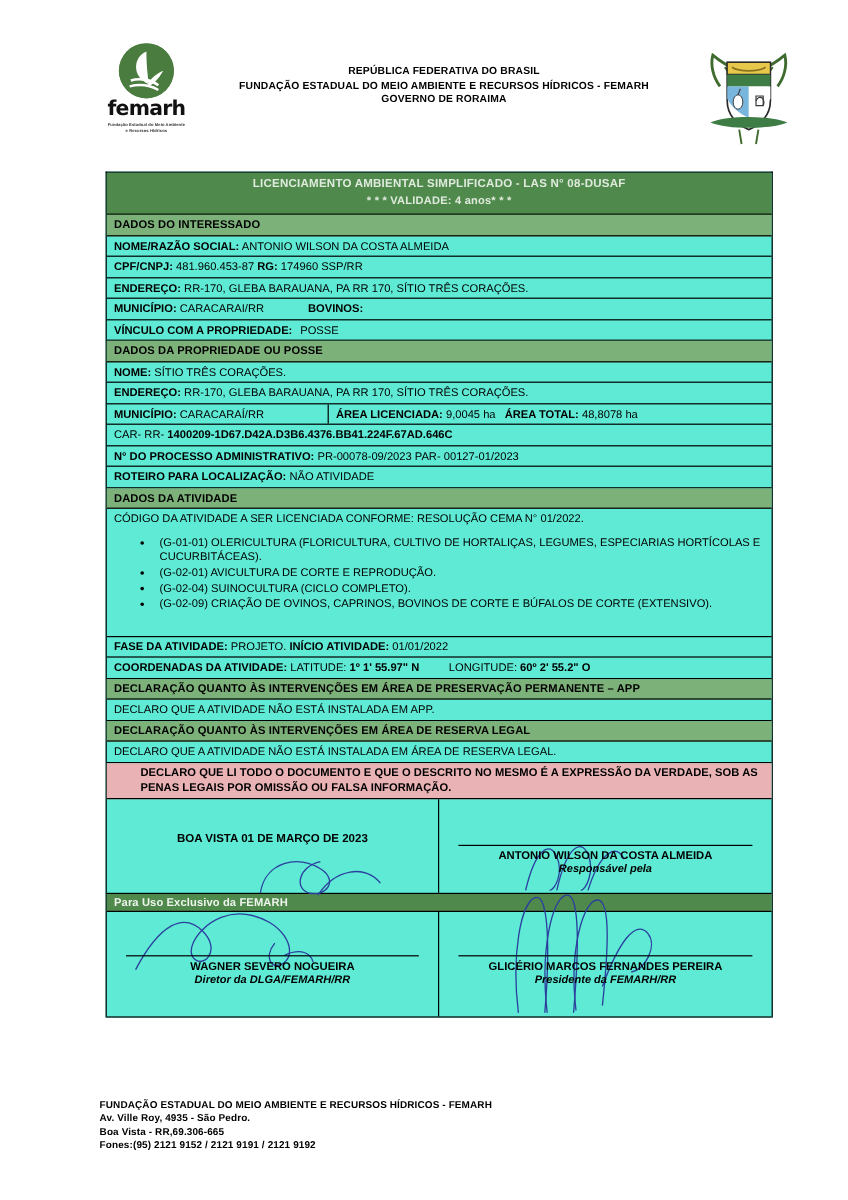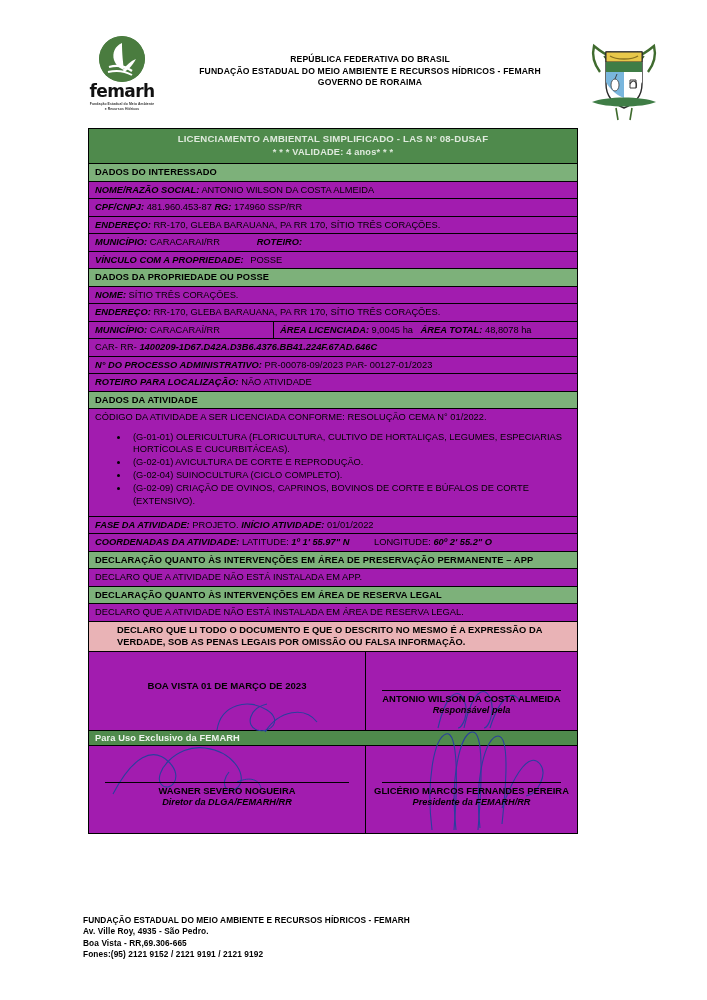--- a/index.html
+++ b/index.html
@@ -80,26 +80,26 @@
     left: 586px;
     top: 2px;
     width: 76px;
     height: 86px;
   }
 
   
   .doc {
     position: absolute;
     left: 88px;
-    top: 128px;
-    width: 490px;
+    top: 143px;
+    width: 556px;
     border: 1px solid #000000;
     border-bottom: none;
     box-sizing: border-box;
-    background: #a21caf;
+    background: #5eead4;
   }
   .row {
     border-bottom: 1px solid #000000;
     box-sizing: border-box;
     padding: 2px 6px;
     font-size: 9.3px;
     line-height: 12.5px;
     min-height: 16px;
   }
   .green {
@@ -118,38 +118,38 @@
     border-bottom: 1px solid #000000;
     letter-spacing: 0.2px;
   }
   .title-bar .sub { font-size: 9.2px; }
   .red {
     background: #e9b3b6;
     font-weight: bold;
     letter-spacing: 0.05px;
     padding-left: 28px;
   }
-  .lbl { font-weight: bold; font-style: italic; }
+  .lbl { font-weight: bold; }
   .val { font-weight: normal; }
 
   .split { display: flex; }
   .split > .c1 {
     width: 185px;
     box-sizing: border-box;
     border-right: 1px solid #000000;
     padding: 2px 6px;
   }
   .split > .c2 {
     flex: 1;
     box-sizing: border-box;
     padding: 2px 6px;
   }
 
   ul.acts {
-    margin: 7px 0 4px 0;
+    margin: 7px 0 16px 0;
     padding-left: 34px;
     list-style: disc;
   }
   ul.acts li {
     font-size: 9.3px;
     line-height: 12.6px;
     padding-left: 4px;
     margin-bottom: 0.5px;
   }
 
@@ -306,21 +306,21 @@
     </div>
 
     <div class="row">
       <span class="lbl">ENDEREÇO:</span>
       <span class="val">RR-170, GLEBA BARAUANA, PA RR 170, SÍTIO TRÊS CORAÇÕES.</span>
     </div>
 
     <div class="row">
       <span class="lbl">MUNICÍPIO:</span>
       <span class="val">CARACARAI/RR</span>
-      <span class="lbl" style="margin-left:34px">ROTEIRO:</span>
+      <span class="lbl" style="margin-left:34px">BOVINOS:</span>
       <span class="val"></span>
     </div>
 
     <div class="row">
       <span class="lbl">VÍNCULO COM A PROPRIEDADE:</span>
       <span class="val" style="margin-left:4px">POSSE</span>
     </div>
 
     <div class="row green">DADOS DA PROPRIEDADE OU POSSE</div>
 

